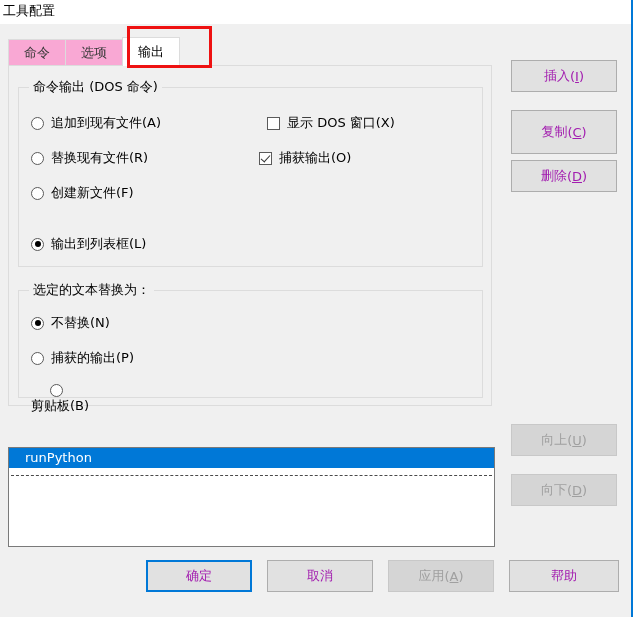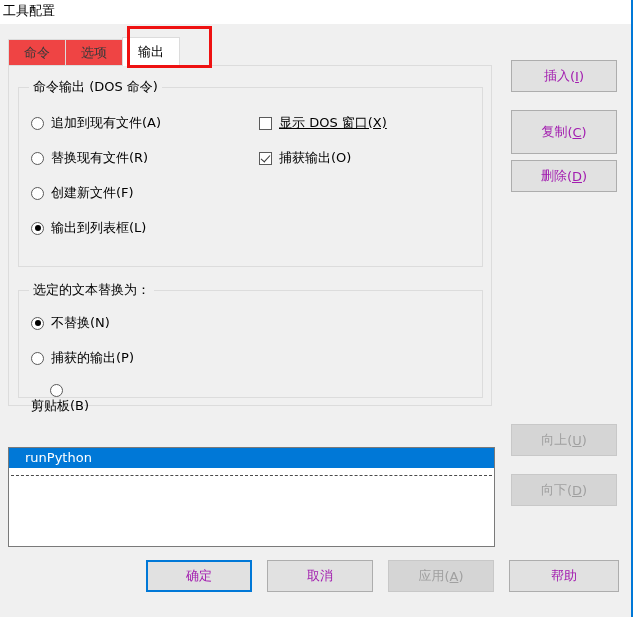--- a/index.html
+++ b/index.html
@@ -70,21 +70,21 @@
     left: 8px; top: 12px;
     height: 30px;
     display: flex;
     align-items: flex-end;
   }
   .tab {
     height: 27px;
     min-width: 58px;
     padding: 0 14px;
     box-sizing: border-box;
-    background: #ef4444;
+    background: #f9a8d4;
     border: 1px solid #dcdcdc;
     border-bottom: none;
     display: flex;
     align-items: center;
     justify-content: center;
     font-size: 13px;
     color: #3a3a3a;
     margin-right: -1px;
     cursor: default;
     white-space: nowrap;
@@ -275,26 +275,26 @@
           <span>追加到现有文件(A)</span>
         </div>
         <div class="opt" style="left:12px; top:61px;">
           <span class="radio-mark"></span>
           <span>替换现有文件(R)</span>
         </div>
         <div class="opt" style="left:12px; top:96px;">
           <span class="radio-mark"></span>
           <span>创建新文件(F)</span>
         </div>
-        <div class="opt" style="left:12px; top:131px;">
+        <div class="opt" style="left:12px; top:147px;">
           <span class="radio-mark on"></span>
           <span>输出到列表框(L)</span>
         </div>
 
-        <div class="opt" style="left:240px; top:26px;text-decoration:underline;">
+        <div class="opt" style="left:248px; top:26px;">
           <span class="check-mark"></span>
           <span>显示 DOS 窗口(X)</span>
         </div>
         <div class="opt" style="left:240px; top:61px;">
           <span class="check-mark on"></span>
           <span>捕获输出(O)</span>
         </div>
       </div>
 
       <div class="group" style="left:9px; top:224px; width:465px; height:108px;">

